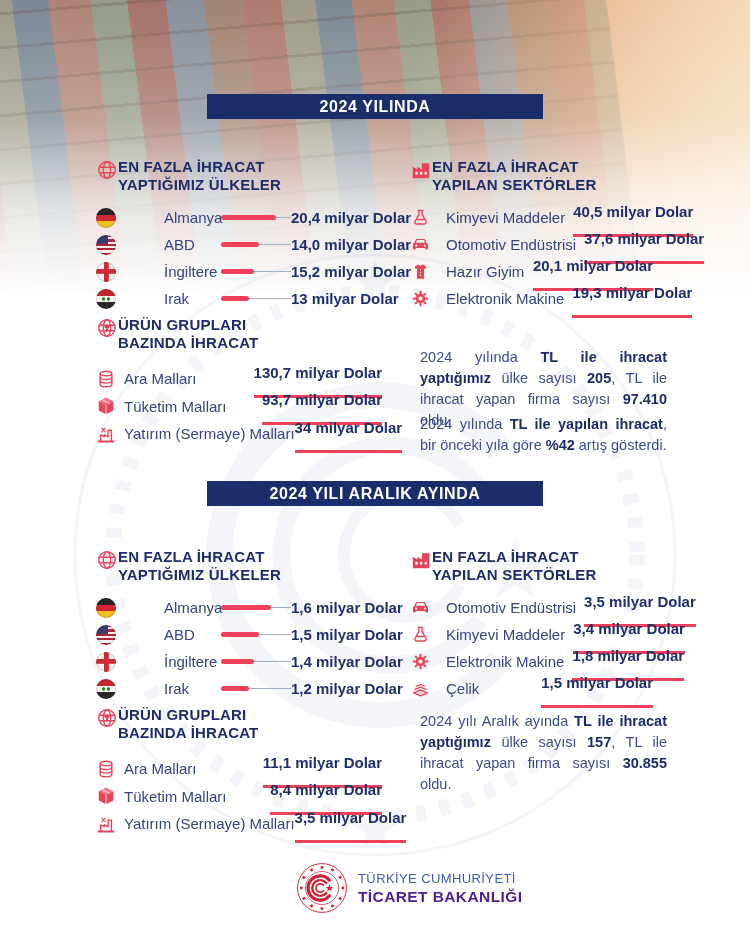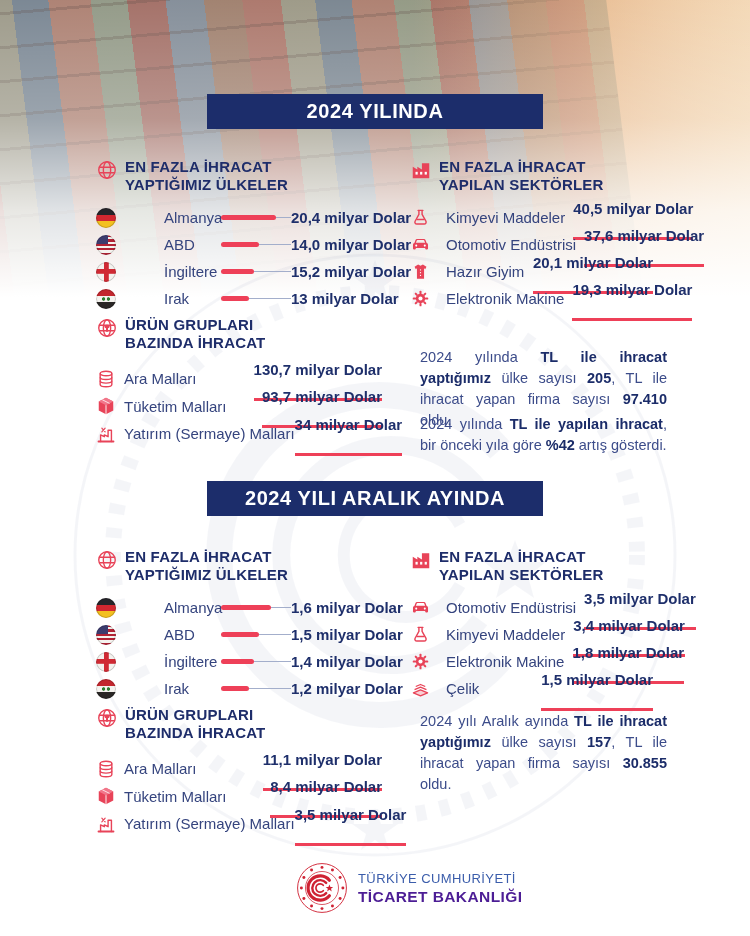--- a/index.html
+++ b/index.html
@@ -17,28 +17,28 @@
           repeating-linear-gradient(90deg,#9d5e52 0 38px,#8a8a76 38px 72px,#5d7183 72px 108px,#a06a5a 108px 150px,#7d8a74 150px 186px,#93544b 186px 224px,#6b7b8c 224px 262px,#8f6a56 262px 300px);}
   .hero .warm{position:absolute;inset:0;
         background:linear-gradient(90deg,rgba(240,205,170,0) 55%,rgba(238,193,148,.55) 80%,rgba(244,216,180,.85) 100%);}
   .hero .fade{position:absolute;inset:0;
         background:linear-gradient(180deg,rgba(255,255,255,.05) 0%,rgba(255,255,255,.28) 36%,rgba(255,255,255,.78) 64%,#ffffff 90%);}
 
   
   .watermark{position:absolute;left:60px;top:240px;opacity:.05;pointer-events:none;}
 
   
-  .banner{position:absolute;left:50%;transform:translateX(-50%);width:336px;height:35px;
-          background:#1c2d6b;color:#ffffff;font-weight:bold;font-size:20px;letter-spacing:.6px;
+  .banner{position:absolute;left:50%;transform:translateX(-50%);width:336px;height:25px;
+          background:#1c2d6b;color:#ffffff;font-weight:bold;font-size:16px;letter-spacing:.6px;
           display:flex;align-items:center;justify-content:center;z-index:5;text-align:center;}
   .banner.year{top:94px;}
   .banner.december{top:481px;}
 
   
-  .sec-head{display:flex;align-items:flex-start;gap:7px;margin-bottom:11px;}
+  .sec-head{display:flex;align-items:flex-start;margin-bottom:11px;}
   .sec-head .hicon{width:22px;height:22px;flex:0 0 22px;margin-top:1px;}
   .sec-head .hicon svg{width:22px;height:22px;display:block;}
   .sec-head .htext{font-weight:bold;color:#1e2d6a;font-size:15px;line-height:17.5px;letter-spacing:.2px;}
 
   
   .col{position:absolute;z-index:4;}
   .col-countries-year{left:96px;top:158px;width:261px;}
   .col-sectors-year{left:410px;top:158px;width:243px;}
   .col-products-year{left:96px;top:316px;width:286px;}
   .col-countries-dec{left:96px;top:548px;width:261px;}
@@ -64,21 +64,21 @@
         linear-gradient(#d02a34,#d02a34) center/100% 24% no-repeat,
         linear-gradient(#d02a34,#d02a34) center/24% 100% no-repeat,#f4f2ee;}
   .flag-iraq{background:
         radial-gradient(circle at 38% 50%,#2f7d32 0 1.4px,transparent 2px),
         radial-gradient(circle at 62% 50%,#2f7d32 0 1.4px,transparent 2px),
         linear-gradient(180deg,#c3272e 0 34%,#f5f3ef 34% 67%,#2a2726 67% 100%);}
   .bar-track{width:70px;flex:0 0 70px;display:flex;align-items:center;}
   .bar-red{height:5px;border-radius:3px;background:#ee4058;}
   .bar-rest{flex:1;height:1.5px;background:#a3aecb;}
 
-  .sector-row .rvalue,.product-row .rvalue{border-bottom:3px solid #ee4058;padding-bottom:20px;line-height:16px;margin-bottom:-5px;}
+  .sector-row .rvalue,.product-row .rvalue{border-bottom:3px solid #ee4058;padding-bottom:14px;line-height:16px;margin-bottom:-5px;}
   .sector-row{height:27px;gap:8px;}
   .product-row{height:27.5px;}
   .product-row .ricon svg{width:20px;height:20px;}
 
   
   .para{position:absolute;left:420px;width:247px;color:#3c4c8a;font-size:14.5px;line-height:21px;
         text-align:justify;z-index:4;}
   .para .b{font-weight:bold;color:#1b2c69;}
   .para-1{top:347px;}
   .para-2{top:414px;}

